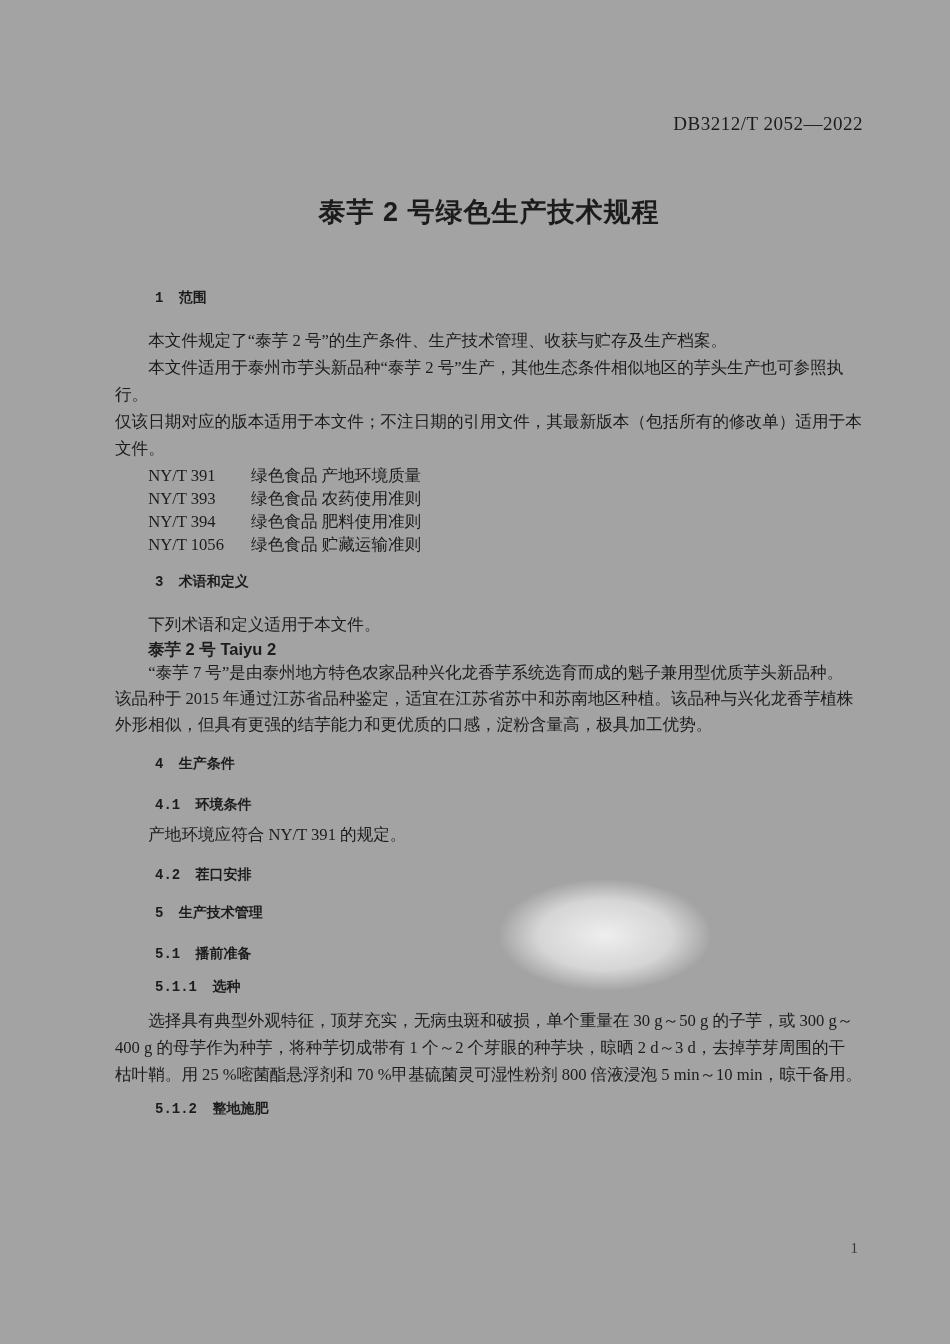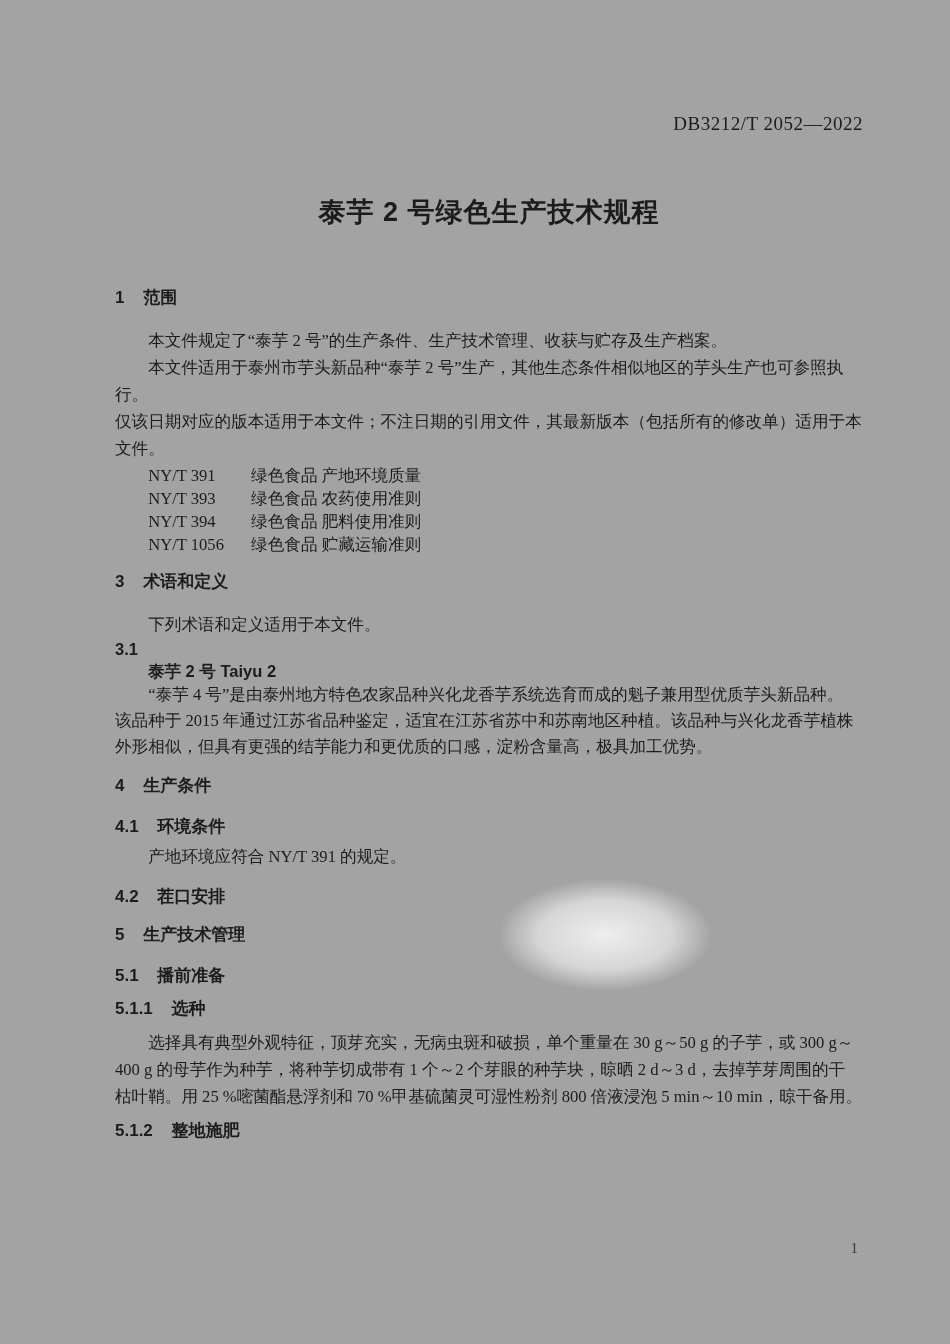--- a/index.html
+++ b/index.html
@@ -27,24 +27,25 @@
     margin-bottom:56px;
     text-align:center;
     font-family:"Liberation Sans","DejaVu Sans",sans-serif;
     font-weight:bold;
     font-size:27px;
     line-height:36px;
     letter-spacing:1px;
   }
   .blk { margin:0; }
   .h1, .h2, .h3 {
-    font-family:Liberation Sans, sans-serif;
+    font-family:Liberation Mono, monospace;
     font-weight:bold;
-    font-size:17px;
+    font-size:14px;
     line-height:24px;
+    margin-left:40px;
   }
   .h1 { margin-top:14px; margin-bottom:17px; }
   .h2 { margin-top:15px; margin-bottom:4px; }
   .h3 { margin-top:9px;  margin-bottom:8px; }
   .h1 .num, .h2 .num, .h3 .num { margin-right:1.1em; }
   .para { font-size:16.6px; }
   .para .line { line-height:27px; white-space:nowrap; }
   .para .line.ind { padding-left:2em; }
   .refs { margin-top:2px; font-size:16.6px; }
   .refs .line { line-height:23px; padding-left:2em; white-space:nowrap; }
@@ -92,28 +93,25 @@
         <div class="blk refs">
           <div class="line"><span class="code">NY/T 391</span><span class="rtitle">绿色食品 产地环境质量</span></div>
           <div class="line"><span class="code">NY/T 393</span><span class="rtitle">绿色食品 农药使用准则</span></div>
           <div class="line"><span class="code">NY/T 394</span><span class="rtitle">绿色食品 肥料使用准则</span></div>
           <div class="line"><span class="code">NY/T 1056</span><span class="rtitle">绿色食品 贮藏运输准则</span></div>
         </div>
         <div class="blk h1"><span class="num">3</span><span class="lbl">术语和定义</span></div>
         <div class="blk para">
           <div class="line ind">下列术语和定义适用于本文件。</div>
         </div>
-        <div class="blk termnum">
-          <div class="line">3.1</div>
-        </div>
         <div class="blk term">
           <div class="line">泰芋 2 号  Taiyu 2</div>
         </div>
         <div class="blk para">
-          <div class="line ind">“泰芋 4 号”是由泰州地方特色农家品种兴化龙香芋系统选育而成的魁子兼用型优质芋头新品种。</div>
+          <div class="line ind">“泰芋 7 号”是由泰州地方特色农家品种兴化龙香芋系统选育而成的魁子兼用型优质芋头新品种。</div>
           <div class="line">该品种于 2015 年通过江苏省品种鉴定，适宜在江苏省苏中和苏南地区种植。该品种与兴化龙香芋植株</div>
           <div class="line">外形相似，但具有更强的结芋能力和更优质的口感，淀粉含量高，极具加工优势。</div>
         </div>
         <div class="blk h1"><span class="num">4</span><span class="lbl">生产条件</span></div>
         <div class="blk h2"><span class="num">4.1</span><span class="lbl">环境条件</span></div>
         <div class="blk para">
           <div class="line ind">产地环境应符合 NY/T 391 的规定。</div>
         </div>
         <div class="blk h2"><span class="num">4.2</span><span class="lbl">茬口安排</span></div>
         <div class="blk h1"><span class="num">5</span><span class="lbl">生产技术管理</span></div>

